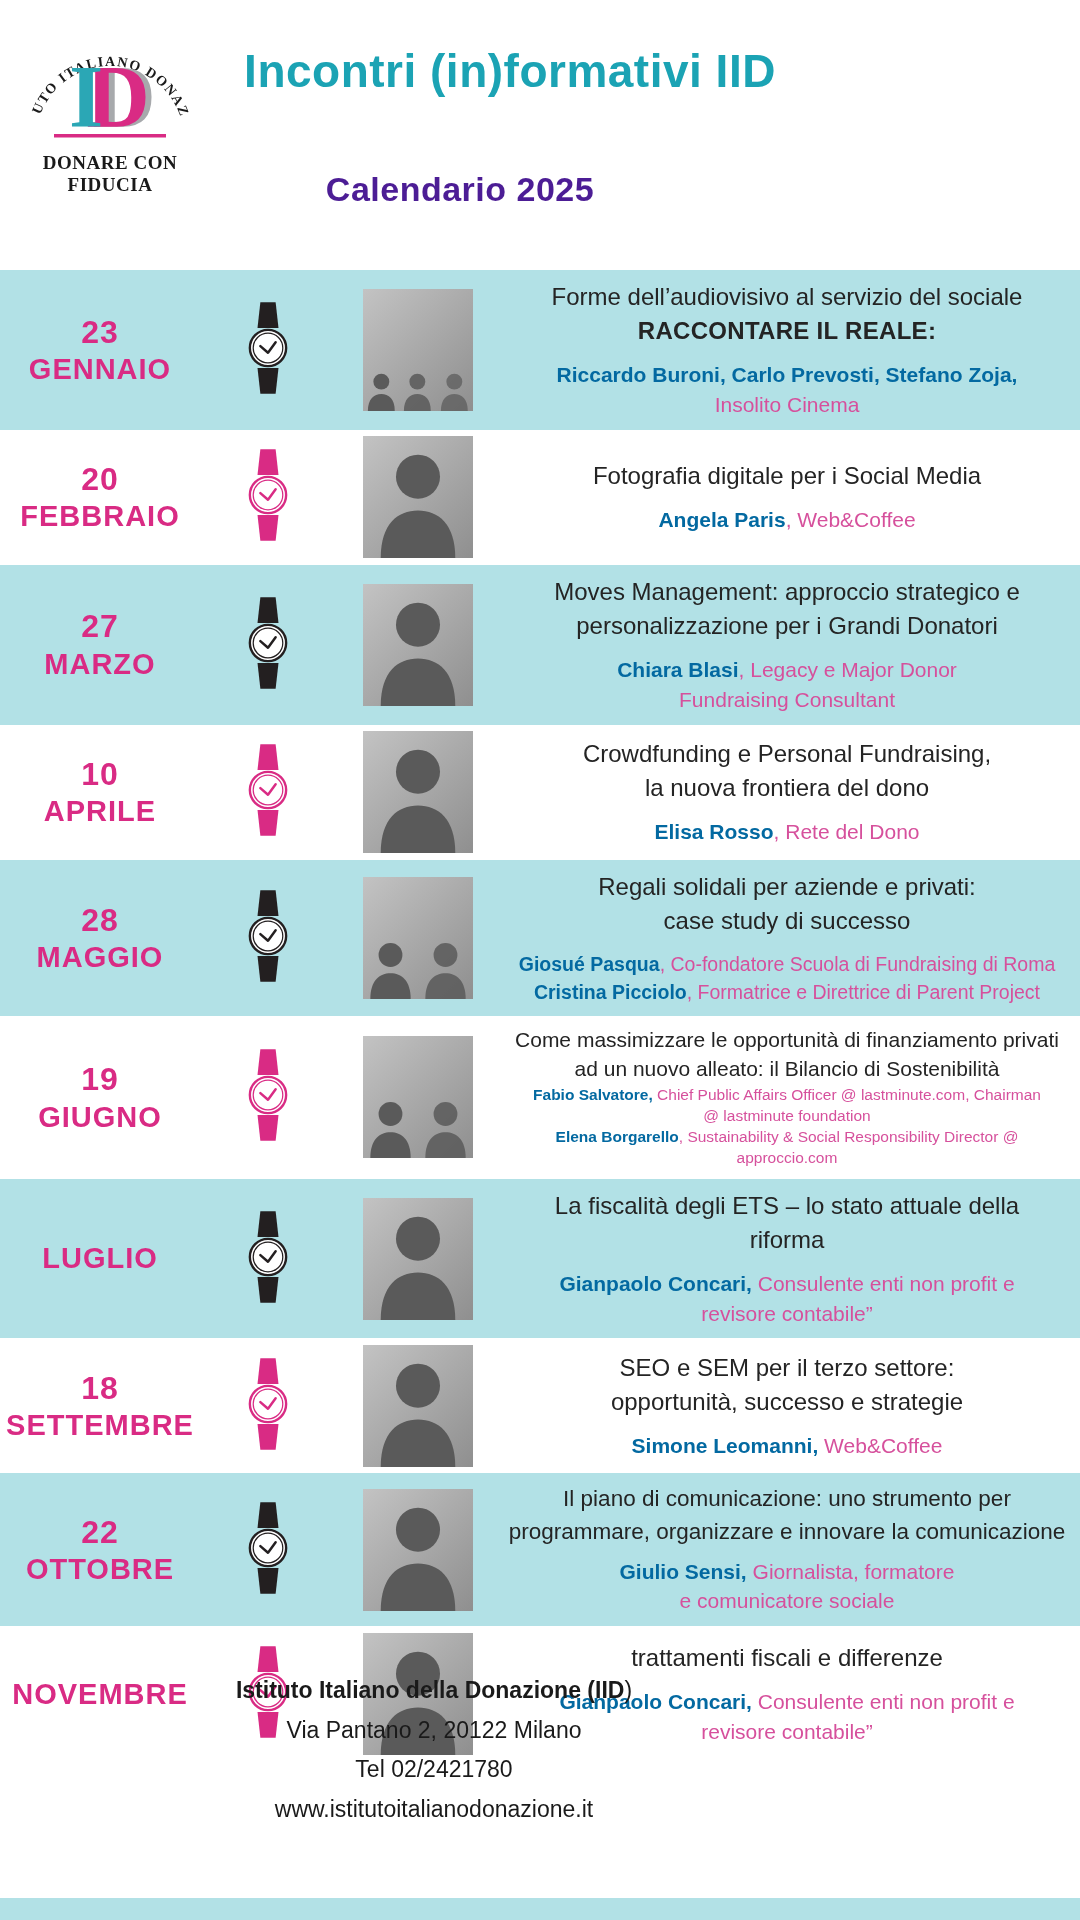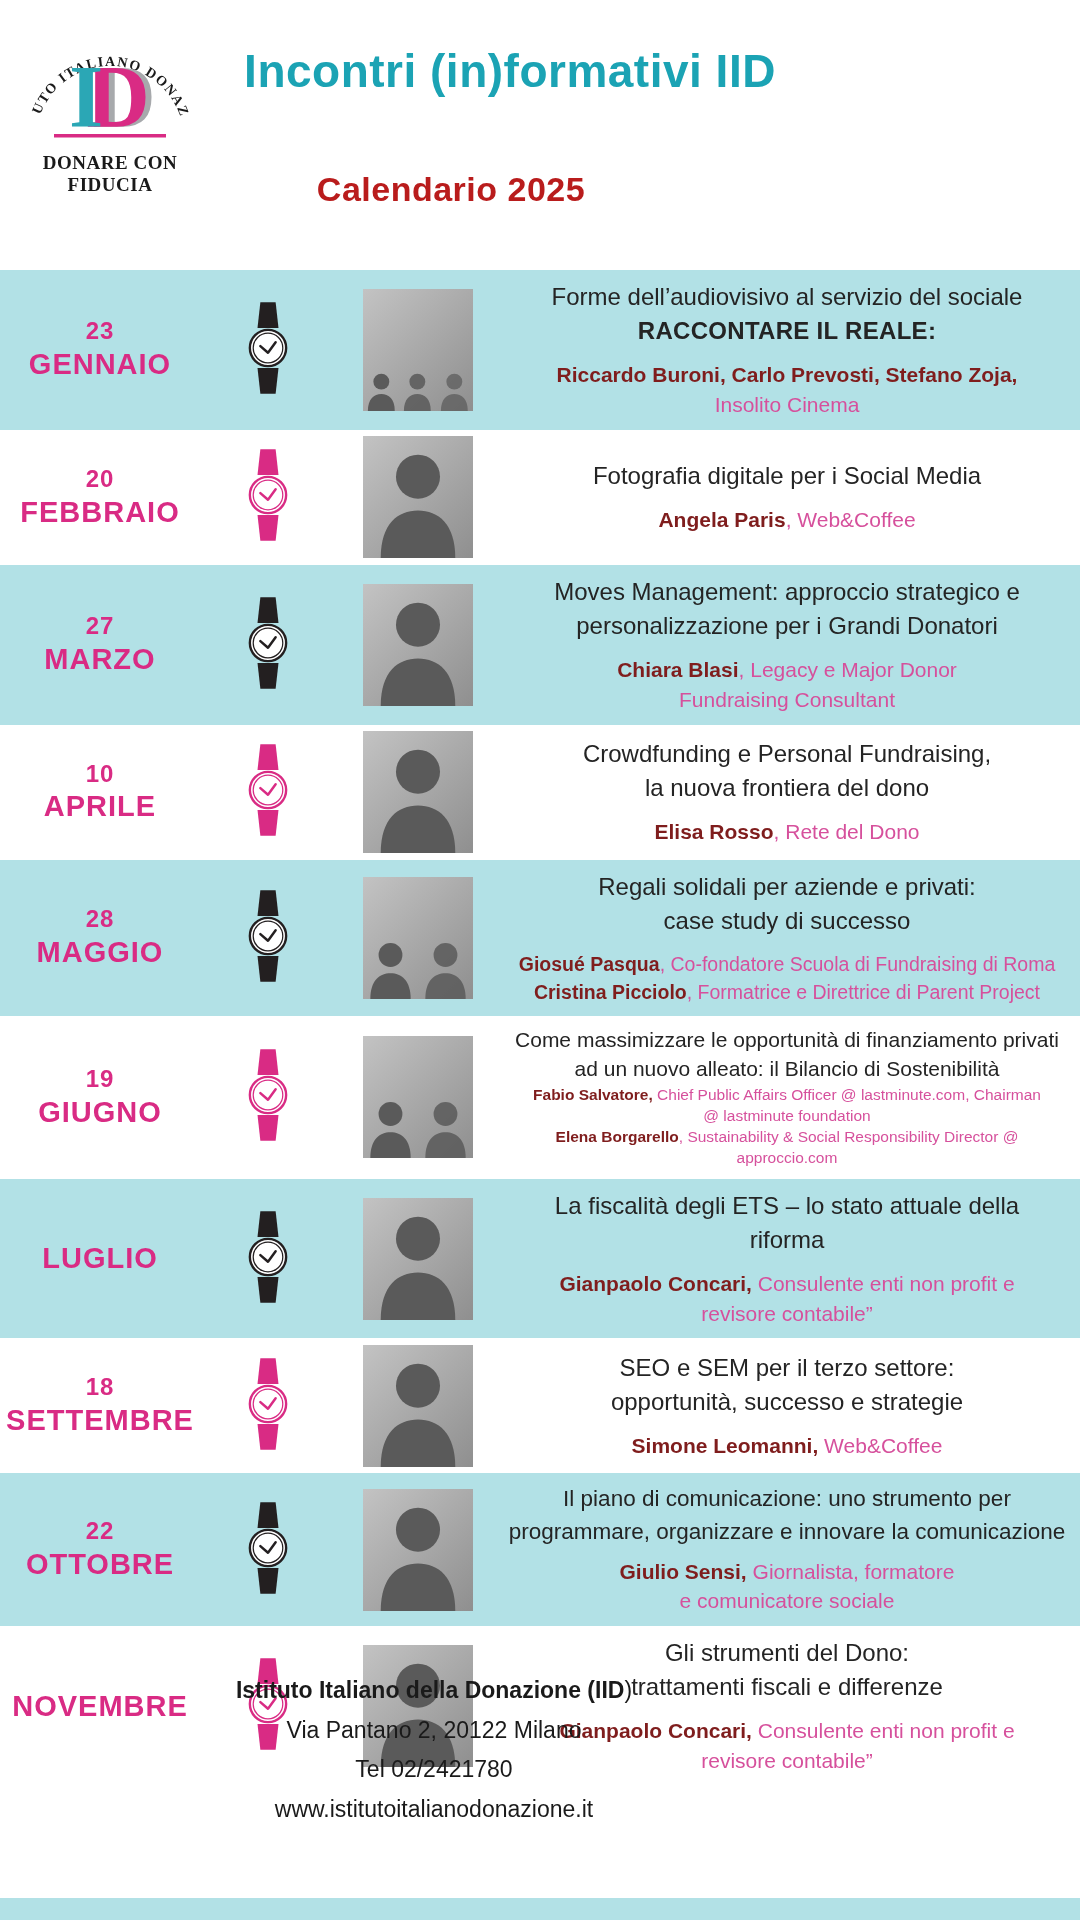--- a/index.html
+++ b/index.html
@@ -15,37 +15,37 @@
   .logo-wrap{position:absolute;left:10px;top:10px;width:200px;text-align:center;}
   .arc-text{font-family:"Liberation Serif", serif;font-size:14px;font-weight:bold;
             letter-spacing:1.5px;fill:#1a1a1a;}
   .mono-shadow{font-family:"Liberation Serif", serif;font-weight:bold;font-size:88px;fill:#a7a9ac;}
   .mono-d{font-family:"Liberation Serif", serif;font-weight:bold;font-size:88px;fill:#d92b84;}
   .mono-i{font-family:"Liberation Serif", serif;font-weight:bold;font-size:88px;fill:#2ba7b5;}
   .logo-tagline{font-family:"Liberation Serif", serif;font-weight:bold;font-size:19px;
                 color:#1a1a1a;letter-spacing:.5px;margin-top:2px;}
   .header-title{position:absolute;left:220px;top:44px;width:580px;text-align:center;
                 font-size:46px;font-weight:bold;color:#1ba3b4;letter-spacing:.5px;}
-  .header-subtitle{position:absolute;left:221px;top:170px;width:460px;text-align:center;
-                   font-size:34px;font-weight:bold;color:#b91c1c;letter-spacing:.5px;}
+  .header-subtitle{position:absolute;left:230px;top:170px;width:460px;text-align:center;
+                   font-size:34px;font-weight:bold;color:#4c1d95;letter-spacing:.5px;}
 
   
   .events{position:absolute;top:270px;left:0;width:1080px;}
   .event-row{
     display:grid;
     grid-template-columns:200px 135px 165px 1fr;
     align-items:center;
     min-height:135px;
     padding-right:6px;
   }
   .bg-teal{background:#b2e1e6;}
   .bg-white{background:#ffffff;}
 
   .date-cell{text-align:center;color:#d92b84;font-weight:bold;letter-spacing:1px;}
-  .date-day{font-size:24px;line-height:1.2;}
+  .date-day{font-size:32px;line-height:1.2;}
   .date-month{font-size:29px;line-height:1.25;}
 
   .watch-cell{text-align:center;}
   .w-strap{}
   .watch-black .w-strap{fill:#231f20;}
   .watch-black .w-face{fill:#ffffff;stroke:#231f20;stroke-width:2.5;}
   .watch-black .w-ring{fill:none;stroke:#231f20;stroke-width:1.3;}
   .watch-black .w-hands{fill:none;stroke:#231f20;stroke-width:2.6;stroke-linecap:round;stroke-linejoin:round;}
   .watch-pink .w-strap{fill:#d92b84;}
   .watch-pink .w-face{fill:#ffffff;stroke:#d92b84;stroke-width:2.5;}
@@ -59,21 +59,21 @@
   }
   .photo svg{flex:1;height:100%;}
   .photo svg:nth-child(even){opacity:.85;}
   .photo svg:nth-child(3){opacity:.72;}
 
   .info-cell{text-align:center;padding:10px 2px;}
   .title-line{font-size:24px;line-height:1.42;color:#242424;}
   .title-line.bold{font-weight:bold;letter-spacing:.3px;}
   .speakers{margin-top:12px;}
   .speaker-line{font-size:21px;line-height:1.42;}
-  .sp-bold{color:#7f1d1d;font-weight:bold;}
+  .sp-bold{color:#0369a1;font-weight:bold;}
   .sp-reg{color:#d6509c;}
 
   .size-medium .title-line{font-size:22.5px;line-height:1.45;}
   .size-medium .speakers{margin-top:8px;}
 
   .size-small .title-line{font-size:21px;line-height:1.35;}
   .size-small .speakers{margin-top:2px;}
   .size-small .speaker-line{font-size:15.5px;line-height:1.35;}
 
   .spsize-small .speaker-line{font-size:19.5px;line-height:1.45;}
@@ -446,21 +446,20 @@
     <div class="photo-cell">
       <div class="photo">
             <svg viewBox="0 0 60 72" preserveAspectRatio="xMidYMax meet">
               <circle cx="30" cy="24" r="13" fill="#5a5a5a"></circle>
               <path d="M8,72 C8,52 18,44 30,44 C42,44 52,52 52,72 Z" fill="#5a5a5a"></path>
             </svg>
           </div>
     </div>
     <div class="info-cell">
       <div class="title">
-            <div class="title-line">Gli strumenti del Dono:</div>
             <div class="title-line">trattamenti fiscali e differenze</div>
           </div>
       <div class="speakers">
             <div class="speaker-line"><span class="sp-bold">Gianpaolo Concari,</span><span class="sp-reg"> Consulente enti non profit e</span></div>
             <div class="speaker-line"><span class="sp-reg">revisore contabile”</span></div>
           </div>
     </div>
   </div>
 </div>
 

